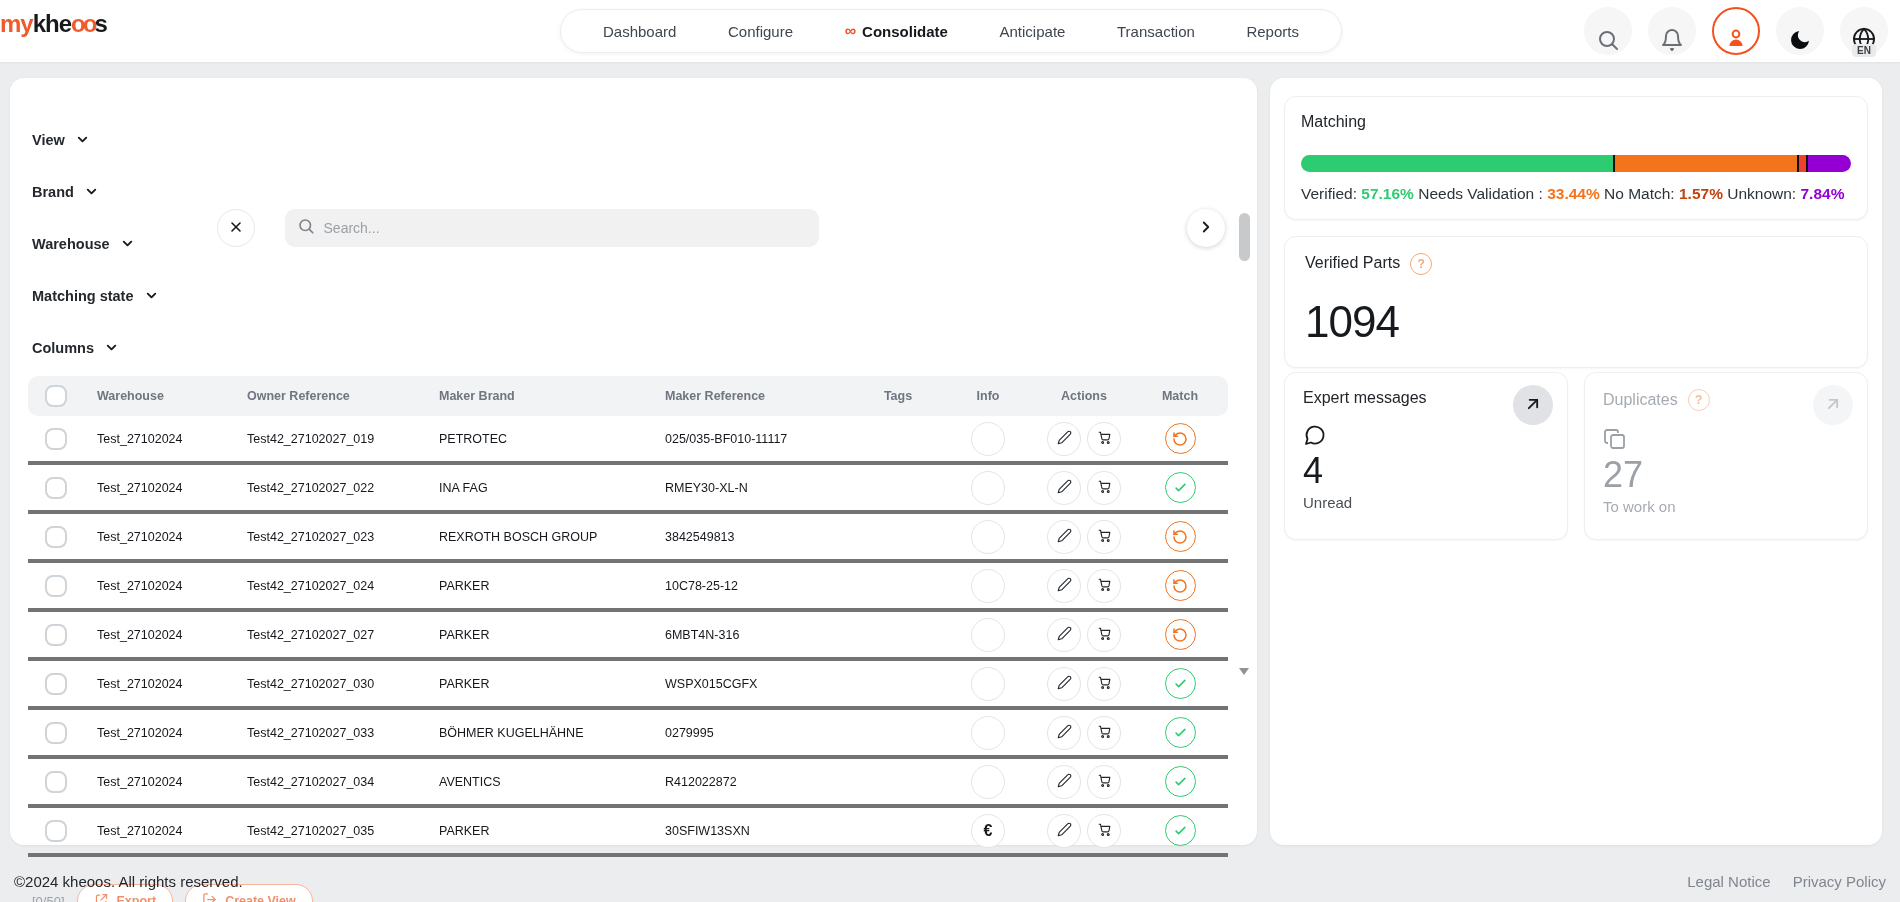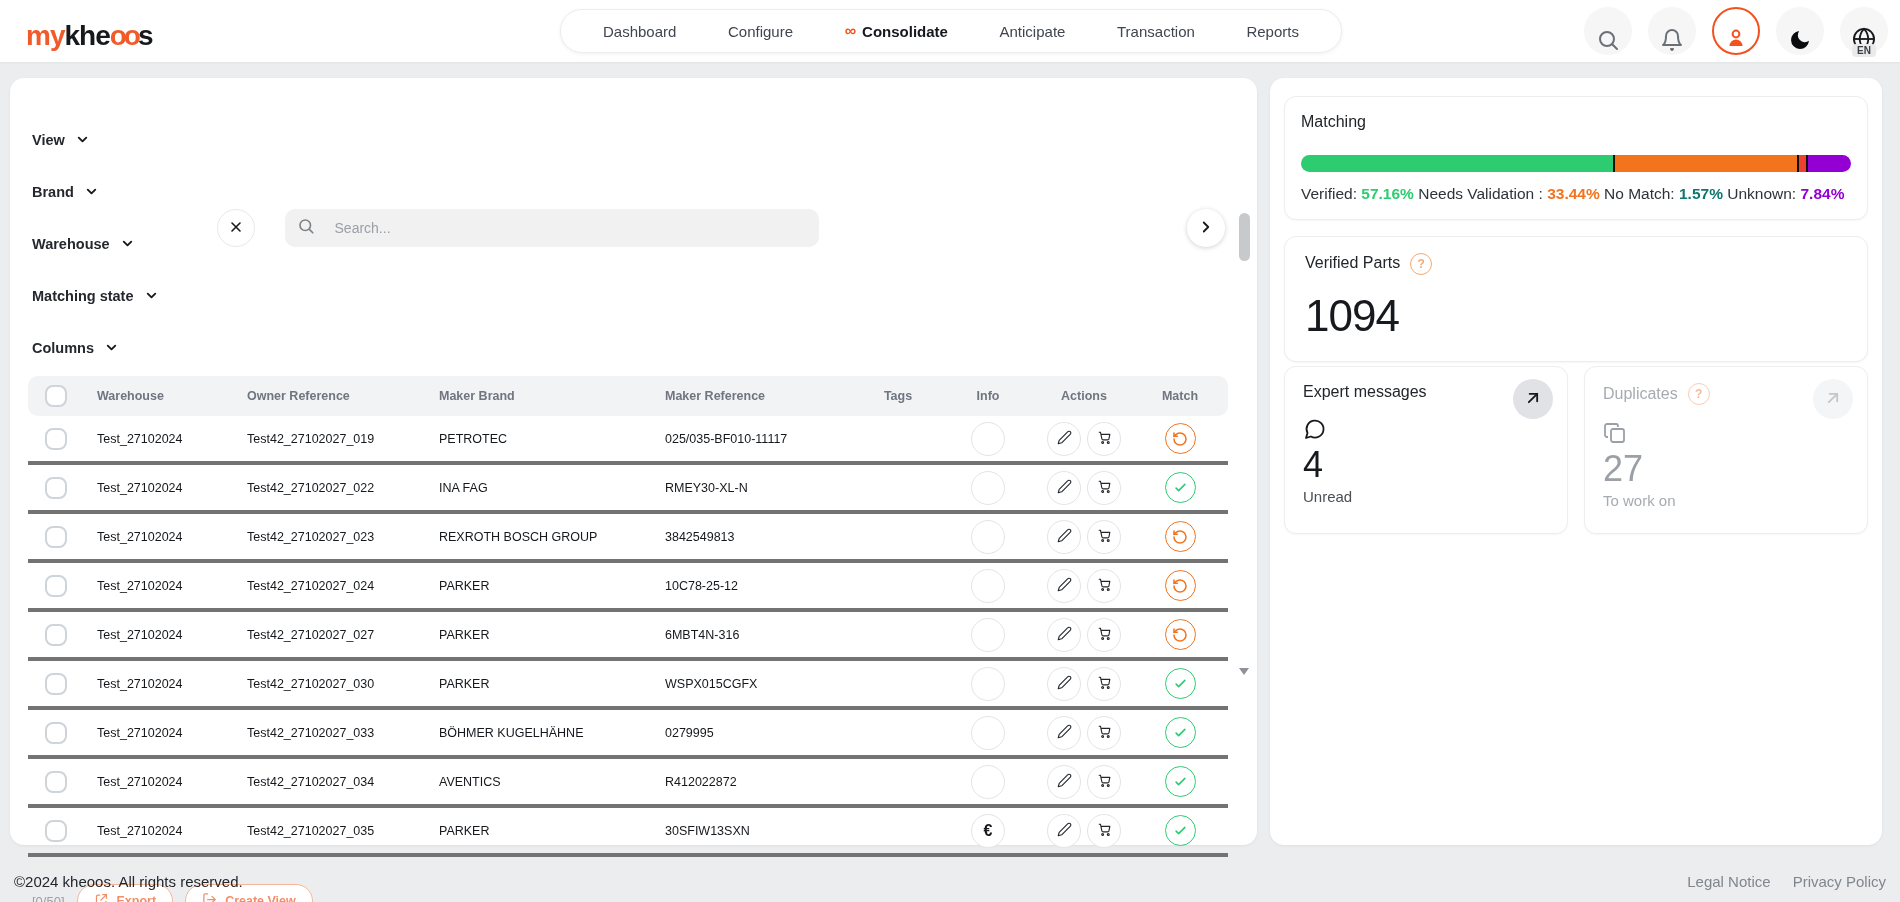--- a/index.html
+++ b/index.html
@@ -1,40 +1,40 @@
 <!DOCTYPE html>
 <html><head>
 <meta charset="utf-8">
 <style>
   * { margin:0; padding:0; box-sizing:border-box; }
   body { font-family:"Liberation Sans", sans-serif; background:#ecedef; }
   .canvas { position:relative; width:1900px; height:902px; background:#ecedef; overflow:hidden; }
 
   
   .topbar { position:absolute; left:0; top:0; width:1900px; height:62px; background:#fff; box-shadow:0 1px 2px rgba(0,0,0,.05); z-index:5; }
-  .logo { position:absolute; left:26px; top:10px; font-size:28px; font-weight:800; letter-spacing:-1px; cursor:pointer;margin-top:10px; }
+  .logo { position:absolute; left:0; top:10px; font-size:24px; font-weight:800; letter-spacing:-1px; cursor:pointer; }
   .lg-or { color:#f15a29; }
   .lg-dk { color:#17191c; }
   .lg-oo { color:#f15a29; letter-spacing:-3px; }
   .nav-pill { position:absolute; left:560px; top:9px; width:782px; height:44px; background:#fff; border:1px solid #ededee; border-radius:24px; box-shadow:0 1px 4px rgba(0,0,0,.06); display:flex; align-items:center; justify-content:space-between; padding:0 42px; }
   .nav-item { font-size:15px; color:#3f4650; cursor:pointer; display:flex; align-items:center; gap:6px; white-space:nowrap;text-align:center; }
   .nav-item.active { font-weight:700; color:#15181c; }
   .infinity { color:#f4511e; font-weight:700; font-size:16px; }
   .top-icons { position:absolute; right:12px; top:7px; display:flex; gap:16px; }
   .tbtn { width:48px; height:48px; border-radius:50%; background:#f6f6f7; border:none; display:flex; align-items:flex-end; justify-content:center; cursor:pointer; position:relative; }
   .tbtn.user { background:#fff; border:2px solid #f4511e; }
   .lang-badge { position:absolute; bottom:-2px; left:50%; transform:translateX(-50%); background:#e9eaec; border-radius:4px; padding:1px 5px; font-size:10px; color:#3c4043; font-weight:600; }
 
   
   .left-card { position:absolute; left:10px; top:78px; width:1247px; height:767px; background:#fff; border-radius:14px; box-shadow:0 1px 3px rgba(0,0,0,.06); }
   .filter-row { display:flex; align-items:center; padding:20px 18px 14px 22px; }
   .filter-btn { display:flex; align-items:center; gap:10px; font-size:14.5px; font-weight:600; color:#24282d; background:none; border:none; cursor:pointer; margin-right:40px; font-family:inherit;margin-top:32px; }
   .filter-btn svg { margin-top:2px; }
   .xbtn { width:38px; height:38px; border-radius:50%; background:#fff; border:1px solid #e7e8ea; display:flex; align-items:center; justify-content:center; cursor:pointer; margin-left:18px; }
-  .searchbox { margin-left:30px; width:534px; height:38px; background:#f1f1f2; border-radius:10px; display:flex; align-items:center; padding:0 12px; gap:20px; }
+  .searchbox { margin-left:30px; width:534px; height:38px; background:#f1f1f2; border-radius:10px; display:flex; align-items:center; padding:0 12px; gap:9px; }
   .searchbox input { border:none; background:transparent; outline:none; font-size:14px; color:#333; width:100%; font-family:inherit; }
   .searchbox input::placeholder { color:#9aa0a6; }
   .nextbtn { margin-left:auto; margin-right:14px; width:38px; height:38px; border-radius:50%; background:#fff; border:none; box-shadow:0 1px 5px rgba(0,0,0,.18); display:flex; align-items:center; justify-content:center; cursor:pointer; }
 
   .table { margin:4px 0 0 18px; width:1200px; }
   .trow { display:grid; grid-template-columns:56px 150px 192px 226px 204px 84px 96px 96px 96px; align-items:center; }
   .thead-row { background:#f2f3f5; height:40px; border-radius:10px; }
   .th { font-size:12.5px; color:#6f7680; font-weight:600; padding-left:13px; }
   .th.center, .td.center { text-align:center; padding-left:0; display:flex; align-items:center; justify-content:center; gap:6px; }
   .body-row { height:49px; border-bottom:4px solid #737373; }
@@ -72,21 +72,21 @@
   .stat-label { font-size:16px; color:#3b4046; margin-top:2px; }
   .matching-card { margin-top:4px; padding:16px 16px 16px; }
   .card-title { font-size:16px; color:#22262a; }
   .bar { margin-top:24px; height:17px; border-radius:9px; overflow:hidden; display:flex; }
   .bar-seg { height:100%; border-right:2px solid #111; }
   .bar-seg:last-child { border-right:none; }
   .legend { margin-top:13px; font-size:15.5px; color:#2d3338; }
   .legend b { font-weight:700; }
   .verified-card { margin-top:16px; padding:16px 20px 20px; }
   .help-circle { display:inline-flex; align-items:center; justify-content:center; width:22px; height:22px; border-radius:50%; border:1.5px solid #f5a873; color:#f5a873; font-size:12px; font-weight:700; margin-left:10px; cursor:pointer; }
-  .big-num { font-size:44px; font-weight:400; color:#16191d; margin-top:16px; letter-spacing:-1px; }
+  .big-num { font-size:44px; font-weight:400; color:#16191d; margin-top:22px; letter-spacing:-1px; }
   .cards-row { margin-top:4px; display:flex; gap:16px; }
   .mini-card { flex:1; height:168px; padding:16px 18px; position:relative; }
   .mini-head { display:flex; align-items:center; }
   .corner-btn { position:absolute; right:14px; top:12px; width:40px; height:40px; border-radius:50%; border:none; display:flex; align-items:center; justify-content:center; cursor:pointer; }
   .corner-btn.dark { background:#e1e2e5; }
   .corner-btn.light { background:#f4f5f6; }
   .mini-icon { margin-top:16px; }
   .mini-num { font-size:36px; font-weight:500; color:#16191d; line-height:1.1; }
   .mini-label { font-size:15px; color:#4a4f55; margin-top:3px; }
   .muted .card-title { color:#a6abb2; }
@@ -603,21 +603,21 @@
   <aside class="right-panel">
 
     <div class="subcard matching-card">
       <div class="card-title">Matching</div>
       <div class="bar" id="bar">
           <div class="bar-seg" style="width: 57.16%; background: rgb(46, 204, 113);"></div>
           <div class="bar-seg" style="width: 33.44%; background: rgb(244, 115, 29);"></div>
           <div class="bar-seg" style="width: 1.57%; background: rgb(238, 64, 46);"></div>
           <div class="bar-seg" style="width: 7.84%; background: rgb(148, 0, 211);"></div>
         </div>
-      <div class="legend" id="legend"><span> Verified: <b style="color:#2ecc71">57.16%</b></span><span> Needs Validation : <b style="color:#f4731d">33.44%</b></span><span> No Match: <b style="color:#0f766e">1.57%</b></span><span> Unknown: <b style="color:#9400d3">7.84%</b></span></div>
+      <div class="legend" id="legend"><span> Verified: <b style="color:#2ecc71">57.16%</b></span><span> Needs Validation : <b style="color:#f4731d">33.44%</b></span><span> No Match: <b style="color:#c2410c">1.57%</b></span><span> Unknown: <b style="color:#9400d3">7.84%</b></span></div>
     </div>
 
     <div class="subcard verified-card">
       <div class="card-title"><span>Verified Parts</span><span class="help-circle">?</span></div>
       <div class="big-num">1094</div>
     </div>
 
     <div class="cards-row">
       <div class="subcard mini-card">
         <div class="mini-head">

